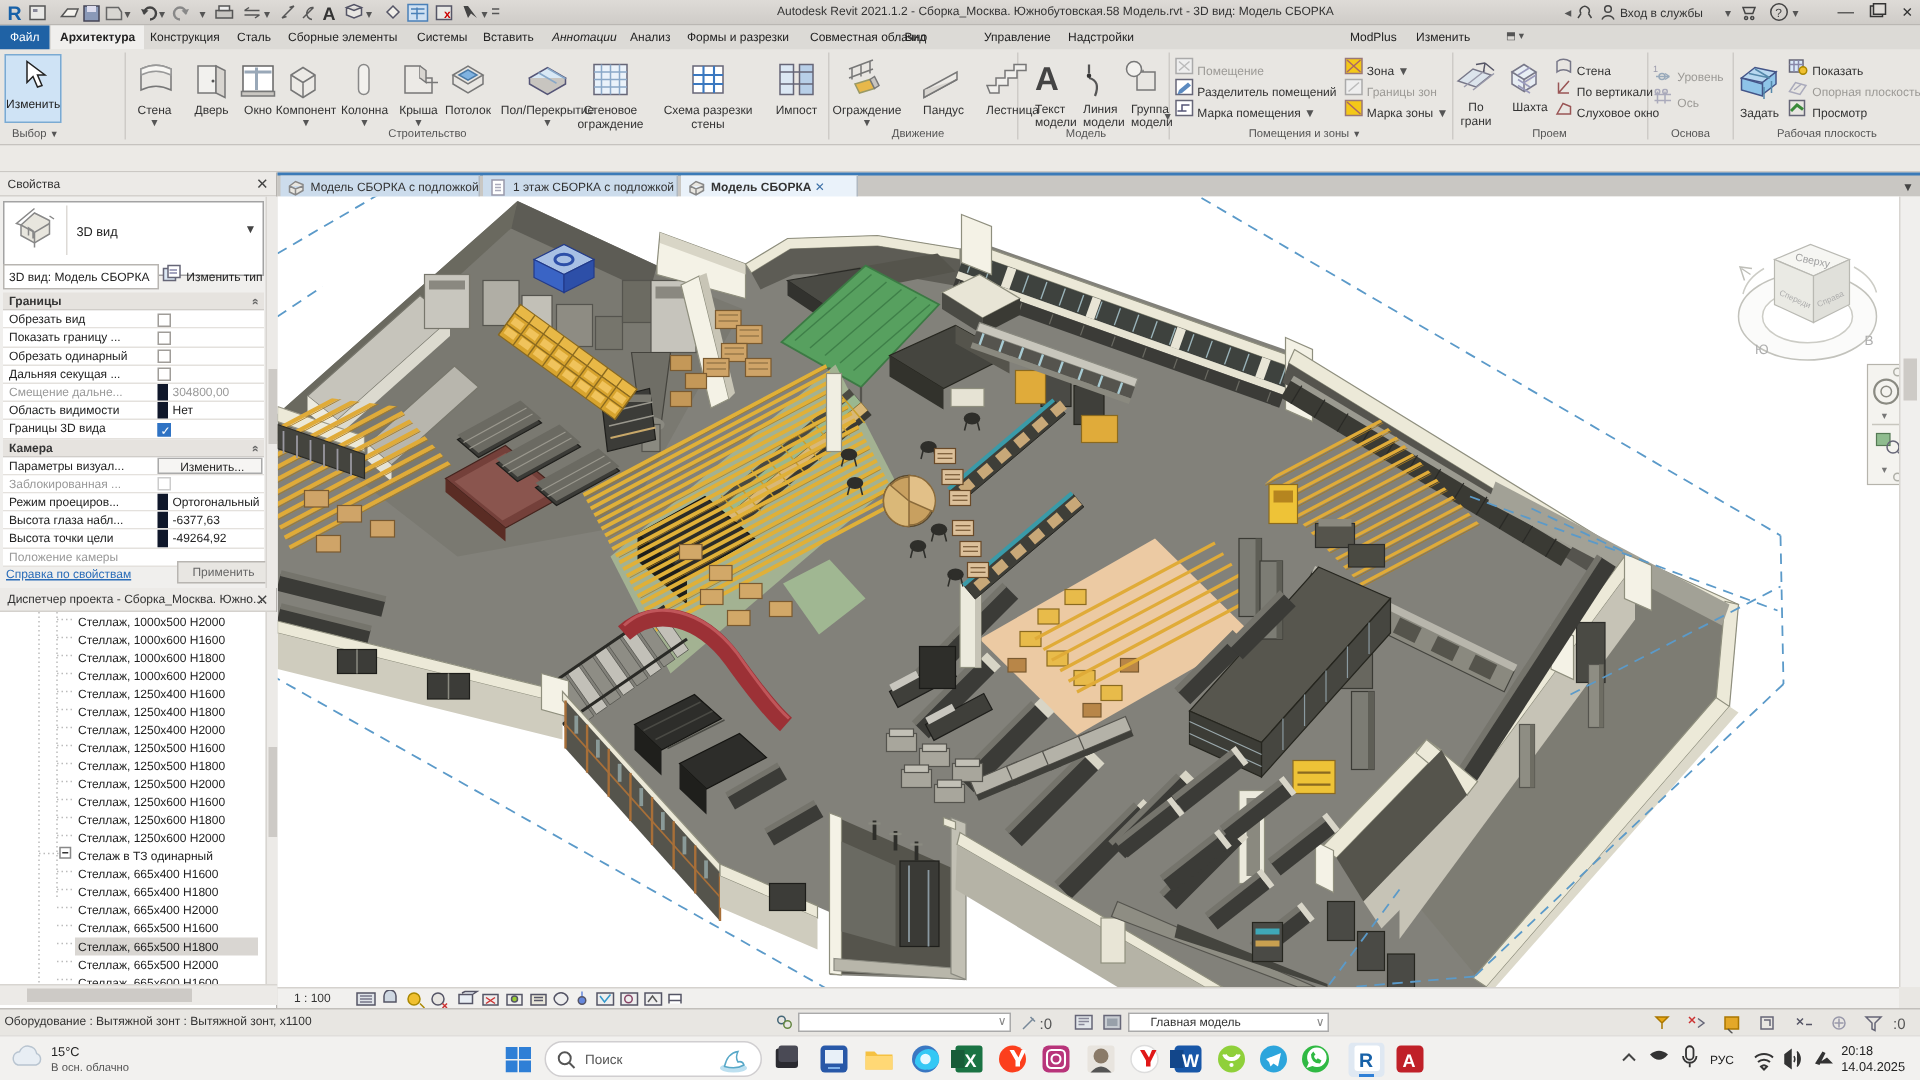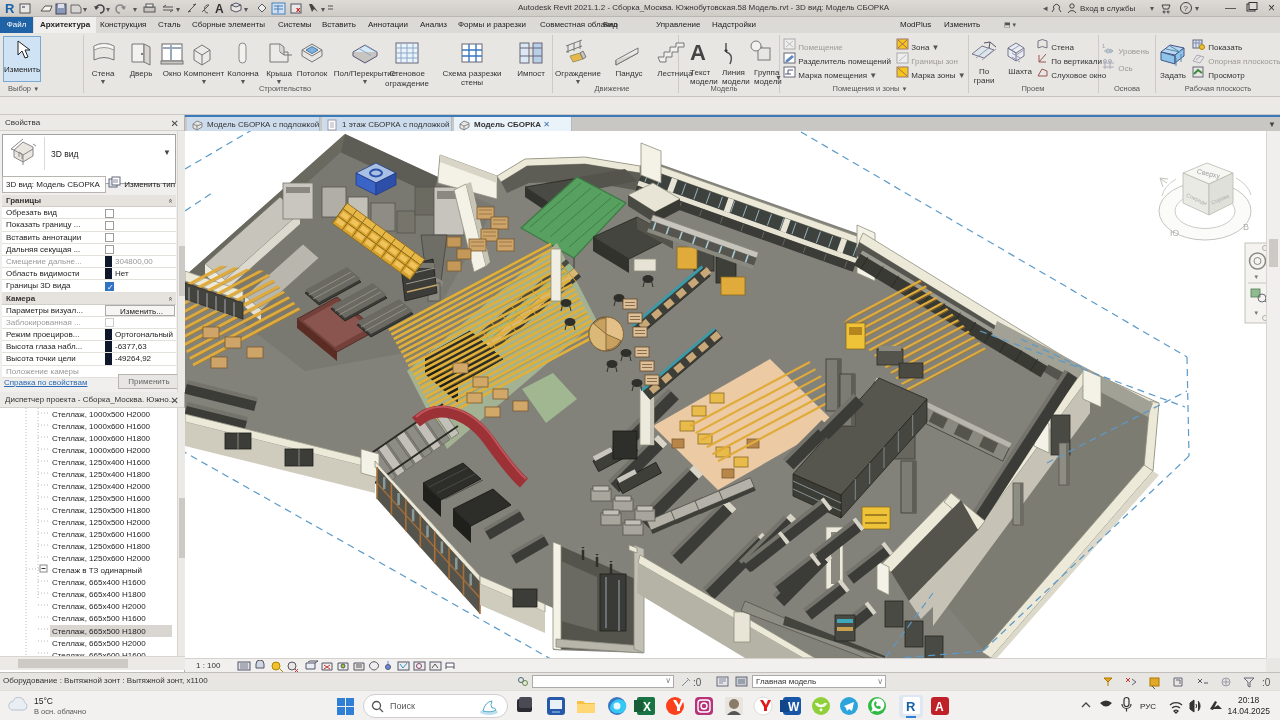--- a/index.html
+++ b/index.html
@@ -108,21 +108,21 @@
 </svg>
 </div>
 <div class="abs" id="tabrow">
 <div class="rtab" id="tab-file">Файл</div>
 <div class="rtab" id="tab-arch" style="left:34px;">Архитектура</div>
 <div class="rtab" style="left:94px;">Конструкция</div>
 <div class="rtab" style="left:152px;">Сталь</div>
 <div class="rtab" style="left:186px;">Сборные элементы</div>
 <div class="rtab" style="left:272px;">Системы</div>
 <div class="rtab" style="left:316px;">Вставить</div>
-<div class="rtab" style="left:362px;">Аннотации</div>
+<div class="rtab" style="left:362px;font-style:italic;">Аннотации</div>
 <div class="rtab" style="left:414px;">Анализ</div>
 <div class="rtab" style="left:452px;">Формы и разрезки</div>
 <div class="rtab" style="left:534px;">Совместная облачно</div>
 <div class="rtab" style="left:597px;">Вид</div>
 <div class="rtab" style="left:650px;">Управление</div>
 <div class="rtab" style="left:706px;">Надстройки</div>
 <div class="rtab" style="left:760px;margin-top:12px;">Инструменты BIM Interoperability</div>
 <div class="rtab" style="left:894px;">ModPlus</div>
 <div class="rtab" style="left:938px;">Изменить</div>
 <div class="rtab" style="left:998px;color:#555;font-size:7px;">⬒ ▾</div>
@@ -336,21 +336,21 @@
  <div class="phdr">Границы</div>
  <div class="prow">
         <span class="lab">Обрезать вид</span>
         <span class="cb"></span>
       </div>
  <div class="prow">
         <span class="lab">Показать границу ...</span>
         <span class="cb"></span>
       </div>
  <div class="prow">
-        <span class="lab">Вставить аннотации</span>
+        <span class="lab">Обрезать одинарный</span>
         <span class="cb"></span>
       </div>
  <div class="prow">
         <span class="lab">Дальняя секущая ...</span>
         <span class="cb"></span>
       </div>
  <div class="prow">
         <span class="lab" style="color:#999;">Смещение дальне...</span>
         <span class="val" style="color:#999;">304800,00</span>
       </div>
@@ -1242,21 +1242,21 @@
  <svg class="abs" style="left:680px;top:2px;" width="30" height="14">
       <path d="M2 11 l7 -7 m-2 -1 l3 3" stroke="#789" fill="none"></path>
       <text x="13" y="11" font-size="10" fill="#555">:0</text>
     </svg>
  <svg class="abs" style="left:716px;top:2px;" width="40" height="14">
       <rect x="1" y="2" width="11" height="9" fill="#e2e6ea" stroke="#667"></rect>
       <path d="M3 4 h7 M3 6 h7 M3 8 h4" stroke="#889"></path>
       <rect x="20" y="2" width="11" height="9" fill="#c8ccd2" stroke="#667"></rect>
       <rect x="22" y="4" width="7" height="5" fill="#98a0aa"></rect>
     </svg>
- <div style="position:absolute;left:752px;top:2px;width:134px;height:13px;background:#fff;border:1px solid #aaa;font-size:8px;line-height:12px;padding-left:3px;">Главная модель<span style="float:right;color:#888;font-size:8px;margin-right:2px;">∨</span></div>
+ <div style="position:absolute;left:752px;top:2px;width:134px;height:13px;background:#fff;border:1px solid #aaa;font-size:8px;line-height:12px;padding-left:14px;">Главная модель<span style="float:right;color:#888;font-size:8px;margin-right:2px;">∨</span></div>
  <svg class="abs" style="left:1102px;top:2px;" width="178 " height="14" viewBox="0 0 178 14">
   <path d="M2 3 l4 4 4 -4z m4 4 v4" fill="#e8a818" stroke="#a70"></path>
   <path d="M24 3 l4 4 m0 -4 l-4 4" stroke="#c33"></path>
       <path d="M30 4 l4 3 -4 3" fill="#ddd" stroke="#667"></path>
   <rect x="48" y="3" width="9" height="8" fill="#e4a828" stroke="#a70"></rect>
       <path d="M50 11 l3 3" stroke="#555"></path>
   <path d="M72 3 h8 v8 h-8z m2 2 h4 v4" fill="#e8e6e2" stroke="#667"></path>
   <path d="M96 4 l4 4 m0 -4 l-4 4 m6 0 h4" stroke="#556"></path>
   <circle cx="124" cy="7" r="4" fill="none" stroke="#99a"></circle>
       <path d="M121 7 h6 M124 4 v6" stroke="#99a"></path>
@@ -1334,14 +1334,14 @@
   <path d="M2 12 l4 -4 4 4" fill="none" stroke="#444" stroke-width="1.3"></path>
   <path d="M20 8 q6 -5 12 0 q-6 7 -12 0z" fill="#333"></path>
   <path d="M44 5 a2.5 2.5 0 0 1 5 0 v4 a2.5 2.5 0 0 1 -5 0z m-2 4 a4.5 4.5 0 0 0 9 0 m-4.5 4.5 v3" fill="none" stroke="#333" stroke-width="1.2"></path>
   <text x="60" y="14" font-size="8" fill="#222">РУС</text>
  </svg>
  <svg class="abs" style="left:1168px;top:6px;" width="60" height="18" viewBox="0 0 60 18">
   <path d="M2 8 a9 9 0 0 1 12 0 m-10 3 a6 6 0 0 1 8 0 m-6 3 a3 3 0 0 1 4 0 l-2 2z" fill="none" stroke="#333" stroke-width="1.3"></path>
   <path d="M22 6 l4 -3 v12 l-4 -3z m6 1 a4 4 0 0 1 0 4 m2 -7 a7 7 0 0 1 0 10" fill="#333" stroke="#333" stroke-width="1"></path>
   <path d="M42 12 l5 -8 2 1 -4 8z m8 -4 l4 4 h-10" fill="#333"></path>
  </svg>
- <div style="position:absolute;right:10px;top:4px;text-align:center;font-size:8.5px;color:#222;line-height:11px;">20:18<br>14.04.2025</div>
+ <div style="position:absolute;right:10px;top:4px;text-align:left;font-size:8.5px;color:#222;line-height:11px;">20:18<br>14.04.2025</div>
 </div>
 
 </body></html>

